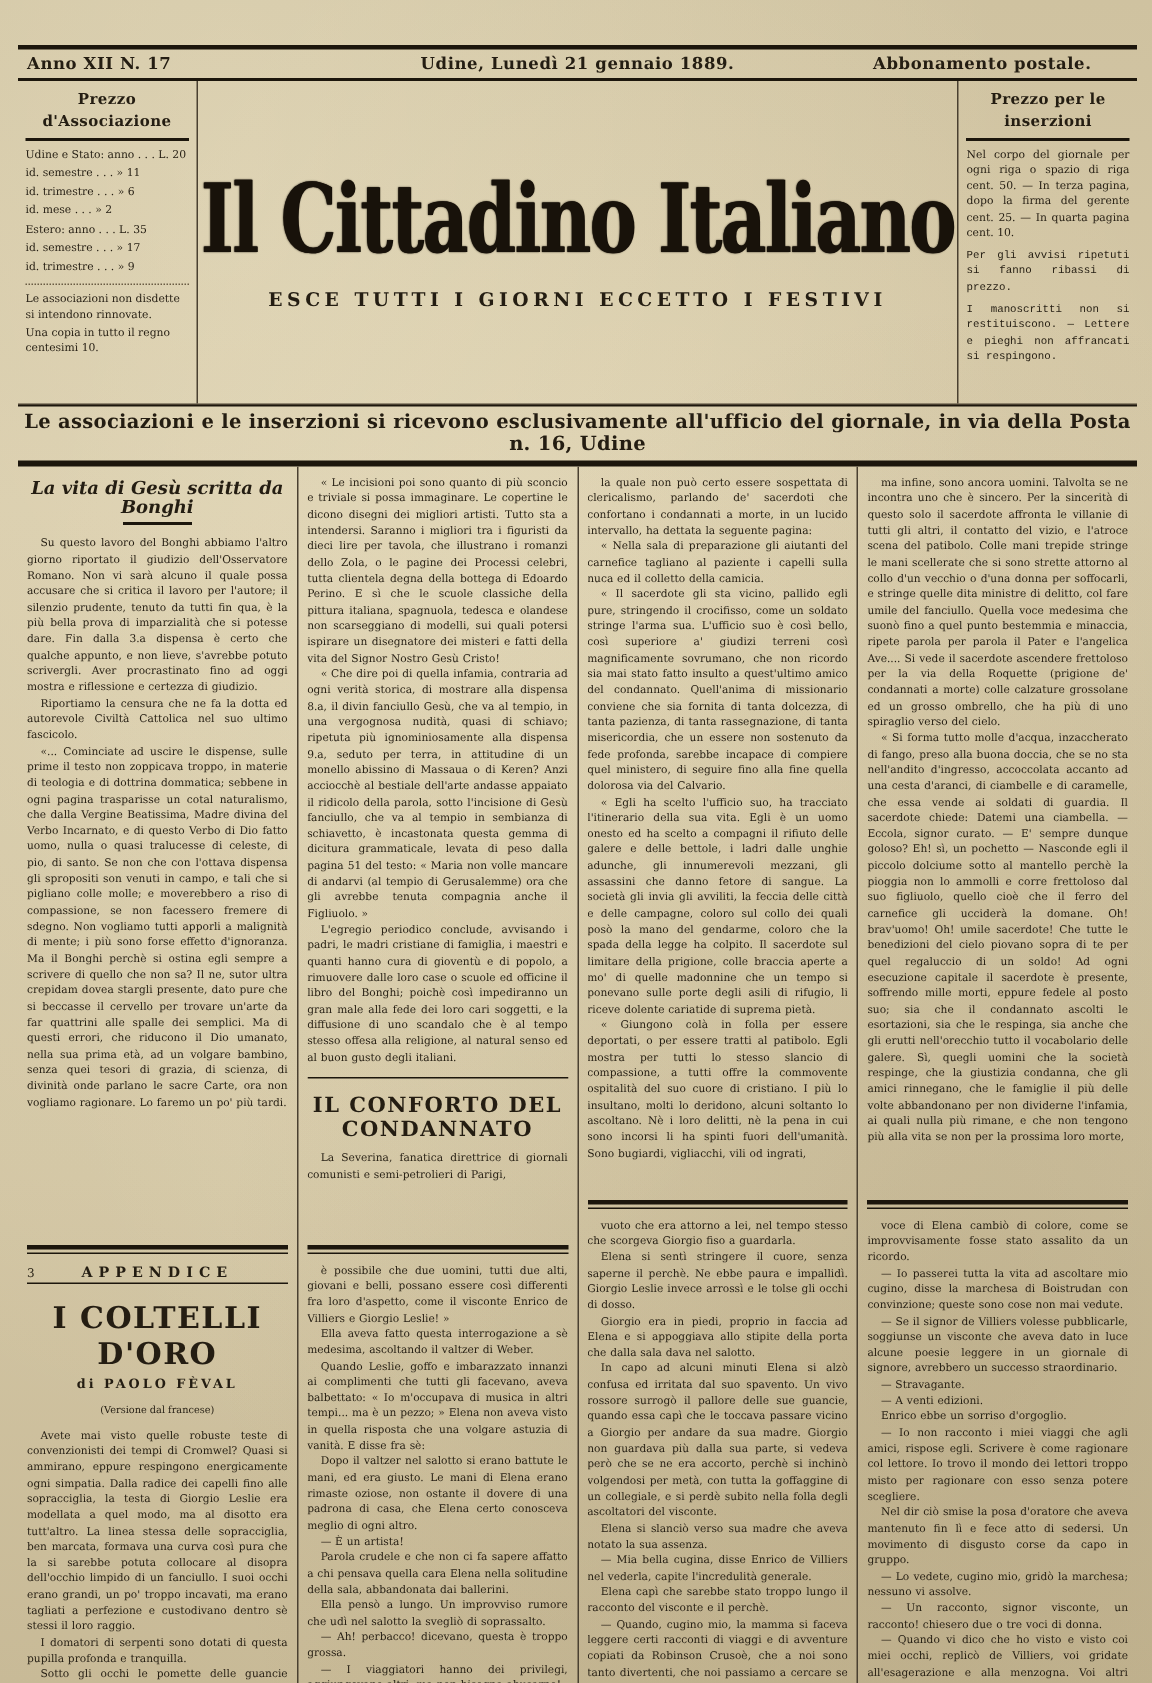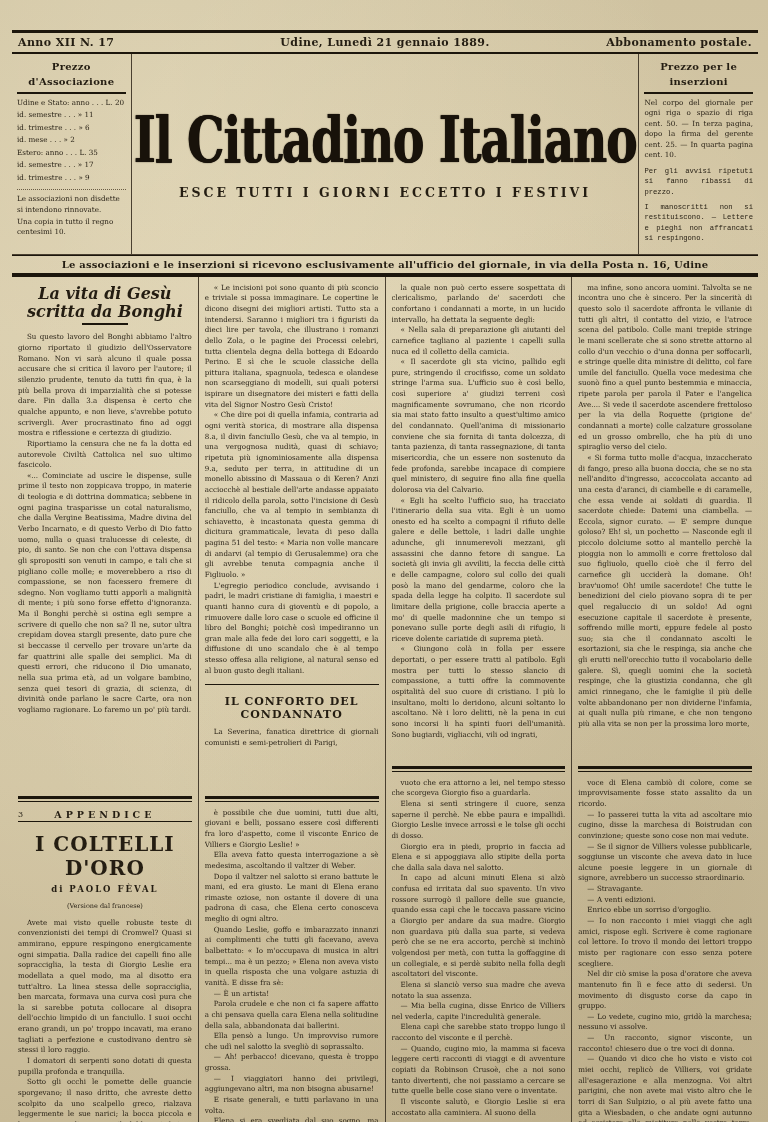--- a/index.html
+++ b/index.html
@@ -20,24 +20,24 @@
     padding:30px 10px 6px 12px;
   }
   
   .dateline{
     display:flex;align-items:center;justify-content:space-between;
     border-top:3px solid #1c160c;border-bottom:2px solid #1c160c;
     padding:3px 6px;font-weight:bold;font-size:11px;letter-spacing:.4px;
   }
   .dateline .c{flex:1;text-align:center;}
   .dateline .l{width:170px;text-align:left;}
-  .dateline .r{width:170px;text-align:right;}
+  .dateline .r{width:170px;text-align:left;}
   
   .masthead{display:flex;align-items:stretch;border-bottom:1px solid #4a4030;}
-  .pricebox{width:160px;box-sizing:border-box;padding:6px 5px 5px 5px;font-size:7.2px;line-height:1.45;}
+  .pricebox{width:160px;box-sizing:border-box;padding:6px 5px 20px 5px;font-size:7.2px;line-height:1.45;}
   .pricebox.left{border-right:1px solid #4a4030;}
   .pricebox.right{border-left:1px solid #4a4030;}
   .pricebox h3{
     margin:0 0 4px 0;text-align:center;font-size:10px;letter-spacing:.3px;
     border-bottom:2px solid #1c160c;padding-bottom:3px;
   }
   .pricebox .rows p, .pricebox .notes p, .pricebox .paras p{
     margin:0 0 2px 0;text-align:left;
   }
   .pricebox .notes{margin-top:6px;border-top:1px dotted #6a5c44;padding-top:4px;}
@@ -50,43 +50,43 @@
     letter-spacing:-1px;color:#18120a;
     text-shadow:0 0 1px #18120a, .6px 0 0 #18120a;
     margin:14px 0 20px 0;
   }
   .paper-subtitle{
     font-size:12.5px;font-weight:bold;letter-spacing:3px;color:#241d12;white-space:nowrap;
   }
   
   .addressbar{
     border-top:1px solid #1c160c;border-bottom:4px solid #1c160c;
-    font-size:10px;font-weight:bold;text-align:center;padding:3px 2px;letter-spacing:.2px;
+    font-size:13px;font-weight:bold;text-align:center;padding:3px 2px;letter-spacing:.2px;
   }
   
   .body-cols{display:flex;height:886px;overflow:hidden;}
   .col{
     flex:1;box-sizing:border-box;padding:6px 6px 0 6px;overflow:hidden;
     display:flex;flex-direction:column;
   }
   .col + .col{border-left:1px solid #4a4030;}
   .col .top{overflow:hidden;}
   .col .bottom{flex:1;overflow:hidden;}
   .para-list p{
     margin:0;font-size:7.1px;line-height:1.5;text-align:justify;
     text-indent:9px;word-spacing:.3px;
   }
   .sep-rule{border-top:3px solid #1c160c;border-bottom:1px solid #1c160c;height:2px;margin:5px 0 6px 0;}
   .headline{
-    font-size:16px;font-weight:bold;font-style:italic;text-align:center;
+    font-size:12px;font-weight:bold;font-style:italic;text-align:center;
     margin:2px 0 2px 0;line-height:1.15;
   }
   .headline-rule{width:46px;border-top:2px solid #1c160c;margin:0 auto 7px auto;}
   .subhead{
-    font-size:11px;font-weight:bold;letter-spacing:1px;text-align:center;
+    font-size:14px;font-weight:bold;letter-spacing:1px;text-align:center;
     margin:10px 0 6px 0;
   }
   .subhead-rule{width:100%;border-top:1px solid #1c160c;margin:8px 0 0 0;}
   .appendix-banner{display:flex;align-items:center;border-bottom:1px solid #1c160c;padding:1px 0;}
   .appendix-banner .num{font-size:8px;width:20px;}
   .appendix-banner .label{flex:1;text-align:center;font-size:9.5px;font-weight:bold;letter-spacing:4px;}
   .feuilleton-title{font-size:20px;font-weight:bold;text-align:center;margin:10px 0 4px 0;letter-spacing:1px;}
   .feuilleton-byline{font-size:8.5px;font-weight:bold;text-align:center;letter-spacing:2px;margin-bottom:8px;}
   .feuilleton-note{font-size:6.5px;text-align:center;margin-bottom:8px;}
 </style>
@@ -175,37 +175,37 @@
         <div class="subhead">IL CONFORTO DEL CONDANNATO</div>
         <div class="para-list">
             <p>La Severina, fanatica direttrice di giornali comunisti e semi-petrolieri di Parigi,</p>
           </div>
       </div>
       <div class="sep-rule"></div>
       <div class="bottom">
         <div class="para-list">
             <p>è possibile che due uomini, tutti due alti, giovani e belli, possano essere così differenti fra loro d'aspetto, come il visconte Enrico de Villiers e Giorgio Leslie! »</p>
             <p>Ella aveva fatto questa interrogazione a sè medesima, ascoltando il valtzer di Weber.</p>
+            <p>Quando Leslie, goffo e imbarazzato innanzi ai complimenti che tutti gli facevano, aveva balbettato: « Io m'occupava di musica in altri tempi... ma è un pezzo; » Elena non aveva visto in quella risposta che una volgare astuzia di vanità. E disse fra sè:</p>
             <p>Dopo il valtzer nel salotto si erano battute le mani, ed era giusto. Le mani di Elena erano rimaste oziose, non ostante il dovere di una padrona di casa, che Elena certo conosceva meglio di ogni altro.</p>
-            <p>Quando Leslie, goffo e imbarazzato innanzi ai complimenti che tutti gli facevano, aveva balbettato: « Io m'occupava di musica in altri tempi... ma è un pezzo; » Elena non aveva visto in quella risposta che una volgare astuzia di vanità. E disse fra sè:</p>
             <p>— È un artista!</p>
             <p>Parola crudele e che non ci fa sapere affatto a chi pensava quella cara Elena nella solitudine della sala, abbandonata dai ballerini.</p>
             <p>Ella pensò a lungo. Un improvviso rumore che udì nel salotto la svegliò di soprassalto.</p>
             <p>— Ah! perbacco! dicevano, questa è troppo grossa.</p>
             <p>— I viaggiatori hanno dei privilegi, aggiungevano altri, ma non bisogna abusarne!</p>
             <p>E risate generali, e tutti parlavano in una volta.</p>
             <p>Elena si era svegliata dal suo sogno, ma appena sentiva quel chiasso e rimaneva sul divano immobile e come colpita dallo stupore. Alzando la testa, si era accorta del</p>
           </div>
       </div>
     </div>
 
     <div class="col">
       <div class="top" style="height:478px;">
         <div class="para-list">
-            <p>la quale non può certo essere sospettata di clericalismo, parlando de' sacerdoti che confortano i condannati a morte, in un lucido intervallo, ha dettata la seguente degli:</p>
+            <p>la quale non può certo essere sospettata di clericalismo, parlando de' sacerdoti che confortano i condannati a morte, in un lucido intervallo, ha dettata la seguente pagina:</p>
             <p>« Nella sala di preparazione gli aiutanti del carnefice tagliano al paziente i capelli sulla nuca ed il colletto della camicia.</p>
             <p>« Il sacerdote gli sta vicino, pallido egli pure, stringendo il crocifisso, come un soldato stringe l'arma sua. L'ufficio suo è così bello, così superiore a' giudizi terreni così magnificamente sovrumano, che non ricordo sia mai stato fatto insulto a quest'ultimo amico del condannato. Quell'anima di missionario conviene che sia fornita di tanta dolcezza, di tanta pazienza, di tanta rassegnazione, di tanta misericordia, che un essere non sostenuto da fede profonda, sarebbe incapace di compiere quel ministero, di seguire fino alla fine quella dolorosa via del Calvario.</p>
             <p>« Egli ha scelto l'ufficio suo, ha tracciato l'itinerario della sua vita. Egli è un uomo onesto ed ha scelto a compagni il rifiuto delle galere e delle bettole, i ladri dalle unghie adunche, gli innumerevoli mezzani, gli assassini che danno fetore di sangue. La società gli invia gli avviliti, la feccia delle città e delle campagne, coloro sul collo dei quali posò la mano del gendarme, coloro che la spada della legge ha colpito. Il sacerdote sul limitare della prigione, colle braccia aperte a mo' di quelle madonnine che un tempo si ponevano sulle porte degli asili di rifugio, li riceve dolente cariatide di suprema pietà.</p>
             <p>« Giungono colà in folla per essere deportati, o per essere tratti al patibolo. Egli mostra per tutti lo stesso slancio di compassione, a tutti offre la commovente ospitalità del suo cuore di cristiano. I più lo insultano, molti lo deridono, alcuni soltanto lo ascoltano. Nè i loro delitti, nè la pena in cui sono incorsi li ha spinti fuori dell'umanità. Sono bugiardi, vigliacchi, vili od ingrati,</p>
           </div>
       </div>
       <div class="sep-rule"></div>
       <div class="bottom">
         <div class="para-list">
             <p>vuoto che era attorno a lei, nel tempo stesso che scorgeva Giorgio fiso a guardarla.</p>

